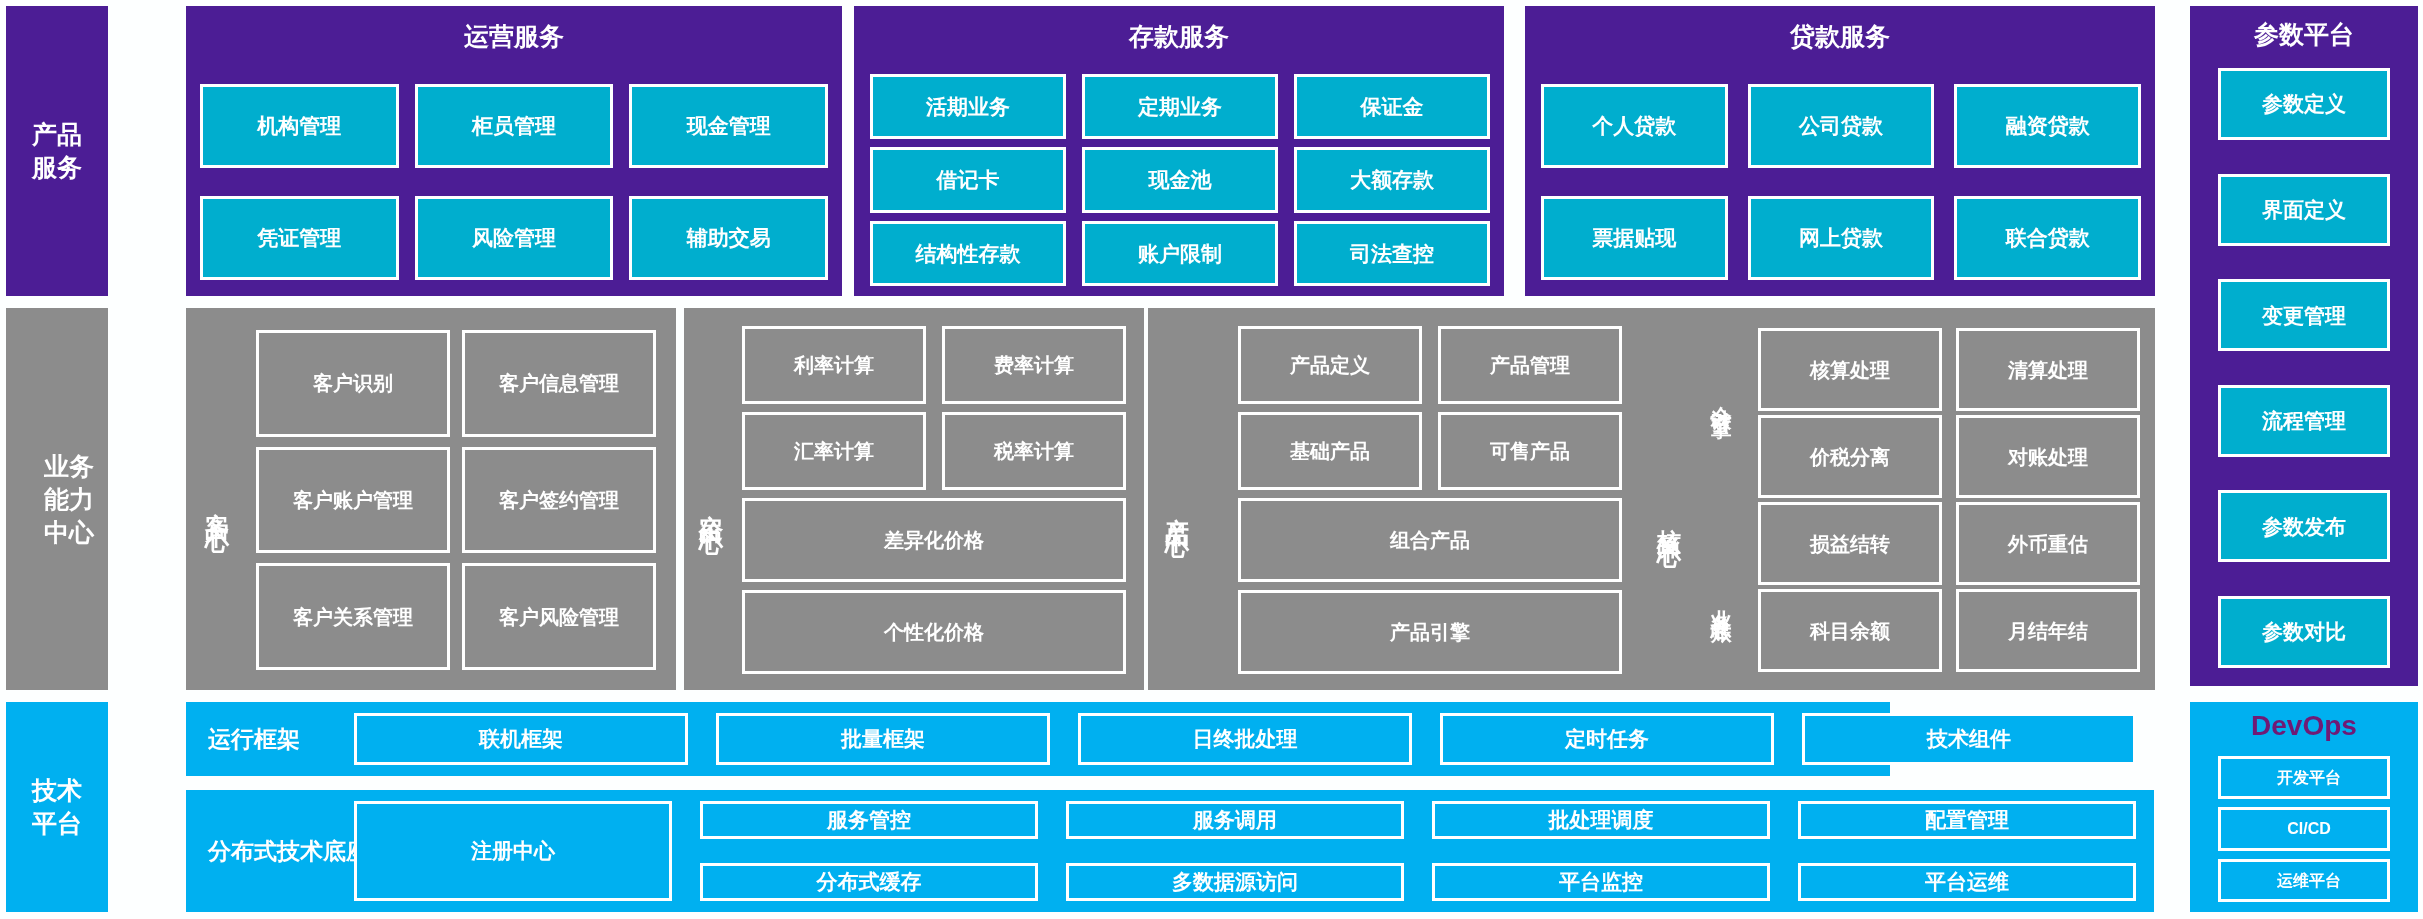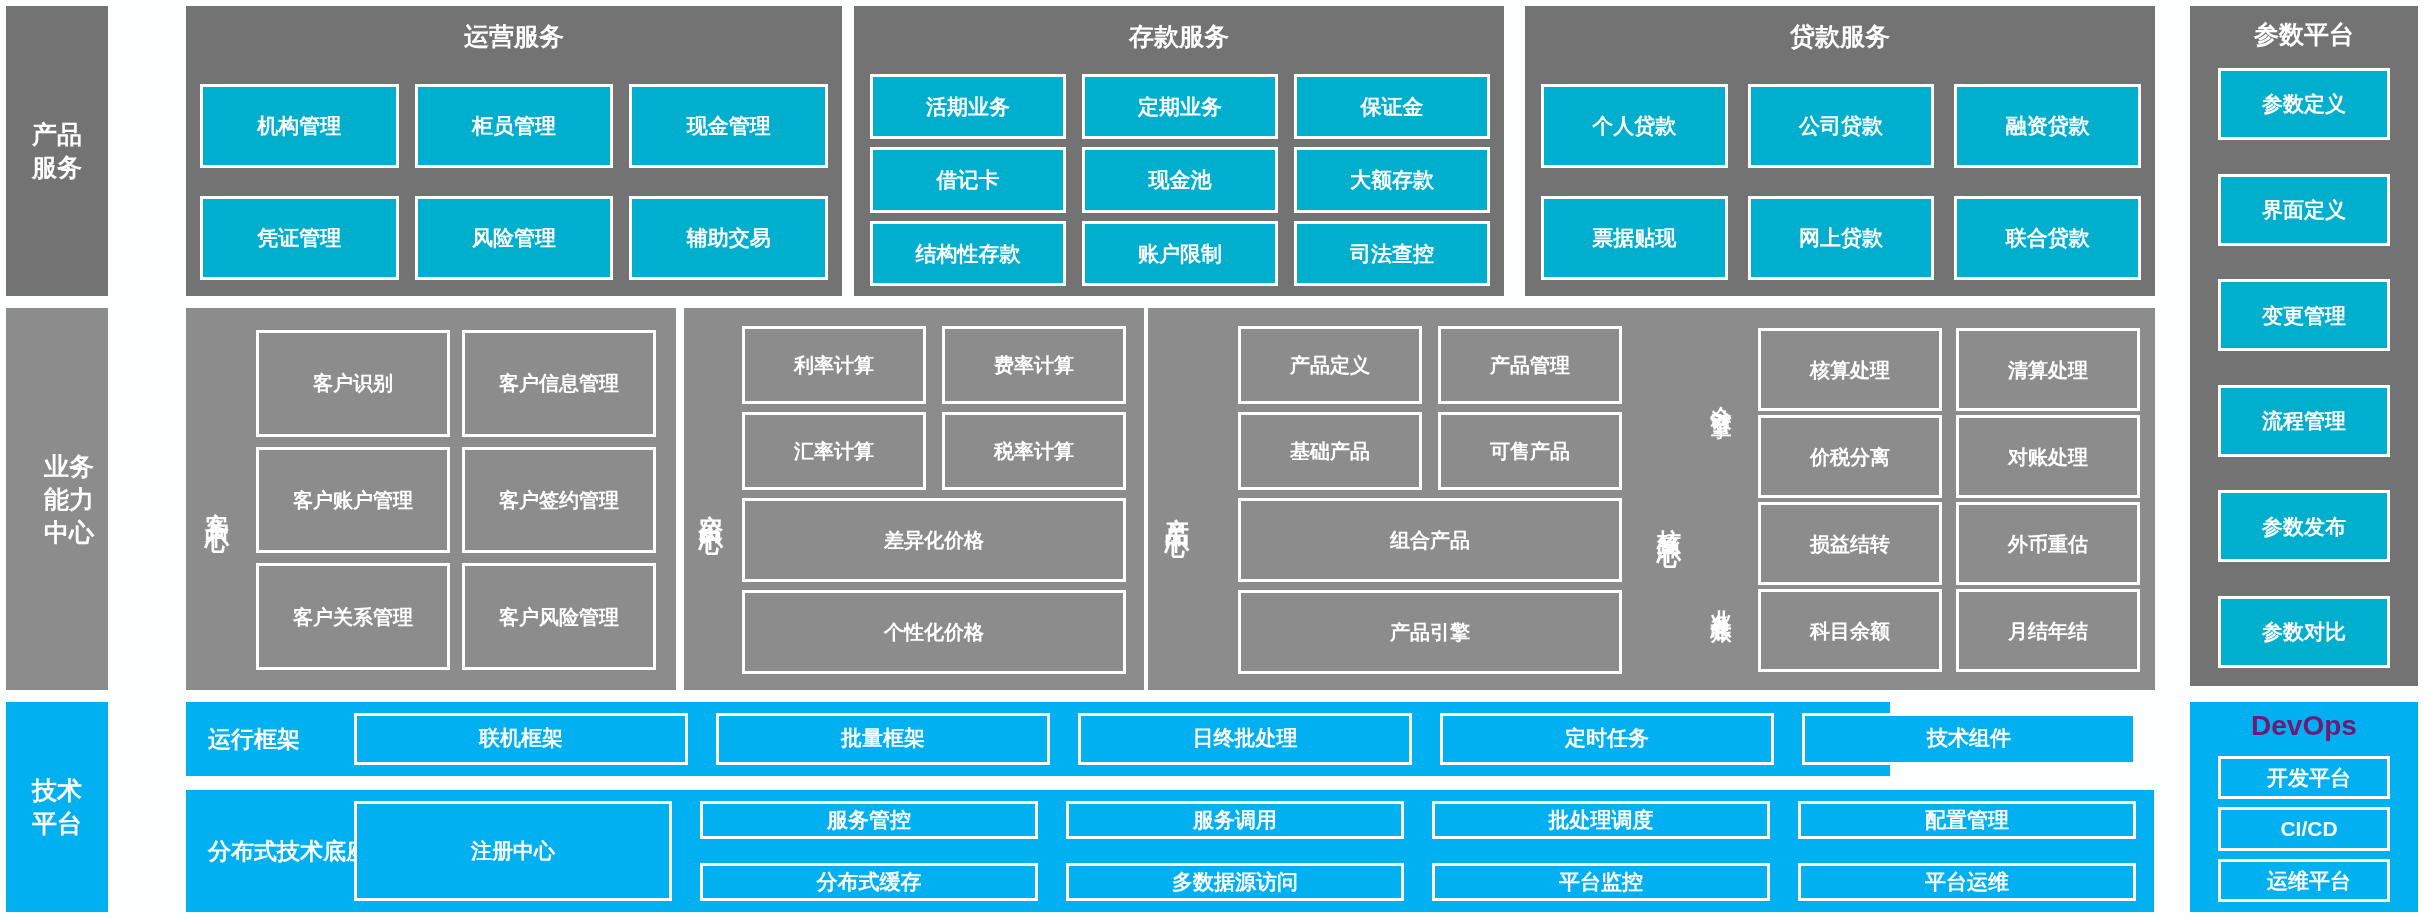--- a/index.html
+++ b/index.html
@@ -50,21 +50,21 @@
     justify-content: center;
   }
   .group-title {
     color: #ffffff;
     font-weight: bold;
     text-align: center;
     width: 100%;
   }
 
   
-  .teal   { background: #737373; }
+  .teal   { background: #4c1d95; }
   .gray   { background: #8c8c8c; }
   .blue   { background: #00b0f0; }
   .tealsub{ background: #00aece; }
 
   
   #row1-spine {
     left: 6px; top: 6px; width: 102px; height: 290px;
     font-size: 25px;
   }
   #ops-block  { left: 186px; top: 6px; width: 656px; height: 290px; }
@@ -167,21 +167,21 @@
     grid-template-rows: repeat(4, 1fr);
     column-gap: 14px; row-gap: 4px; border-radius: 31px;
   }
   .acct-grid .tile { font-size: 20px; }
 
   
   #row3-spine {
     left: 6px; top: 702px; width: 102px; height: 210px;
     font-size: 25px;
   }
-  #runframe-block { left: 186px; top: 702px; width: 1704px; height: 74px; font-family: Liberation Serif, serif; }
+  #runframe-block { left: 186px; top: 702px; width: 1704px; height: 74px; }
   #distbase-block { left: 186px; top: 790px; width: 1968px; height: 122px; }
   #devops-block   { left: 2190px; top: 702px; width: 228px; height: 210px; }
 
   .rf-label {
     position: absolute; left: 22px; top: 50%; transform: translateY(-50%);
     color: #fff; font-weight: bold; font-size: 23px;
   }
   .rf-tiles {
     position: absolute; left: 168px; top: 11px;
     width: 1782px; height: 52px;
@@ -205,21 +205,21 @@
 
   .devops-title {
     position: absolute; top: 8px; left: 0; width: 100%;
     text-align: center; color: #701a75; font-weight: bold; font-size: 28px;
   }
   .devops-list {
     position: absolute; left: 28px; top: 54px;
     width: 172px; height: 146px;
     display: flex; flex-direction: column; gap: 8px;
   }
-  .devops-list .tile { flex: 1; font-size: 21px; padding-left: 10px; }
+  .devops-list .tile { flex: 1; font-size: 16px; padding-left: 10px; }
 </style>
 </head>
 <body>
 
 <div id="canvas">
 
   <div class="panel teal layer-label" id="row1-spine">产品
 服务</div>
 
   <div class="panel teal" id="ops-block">

